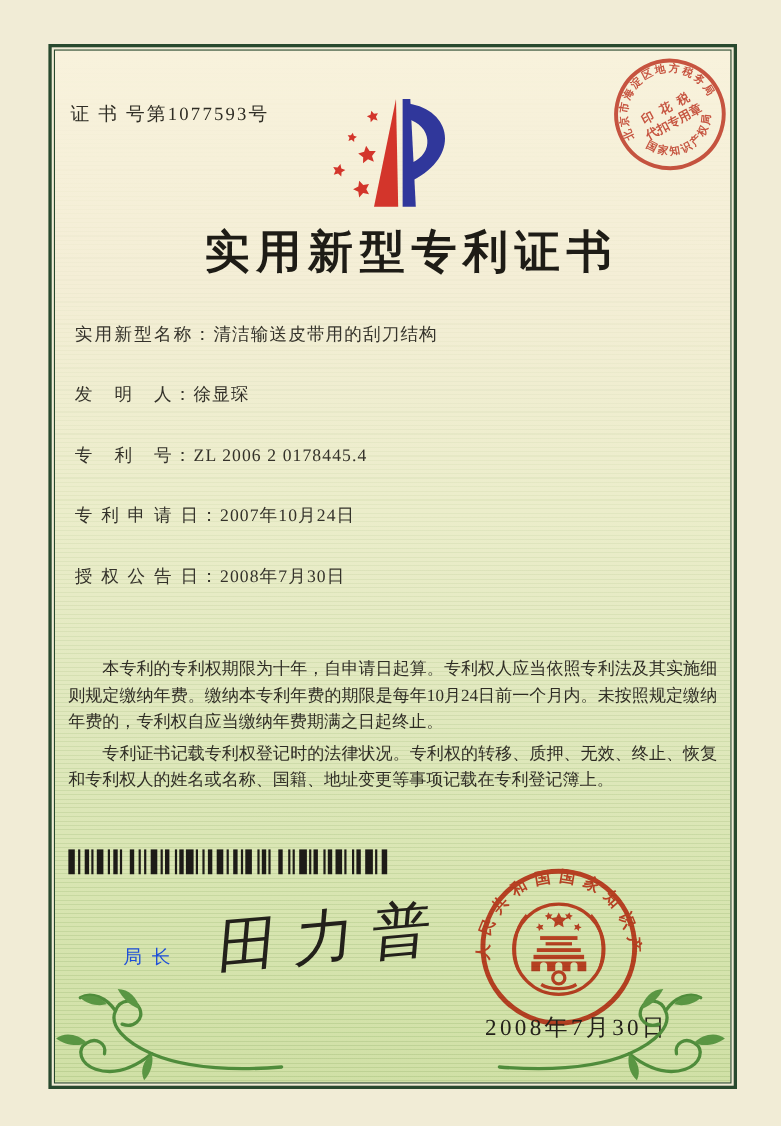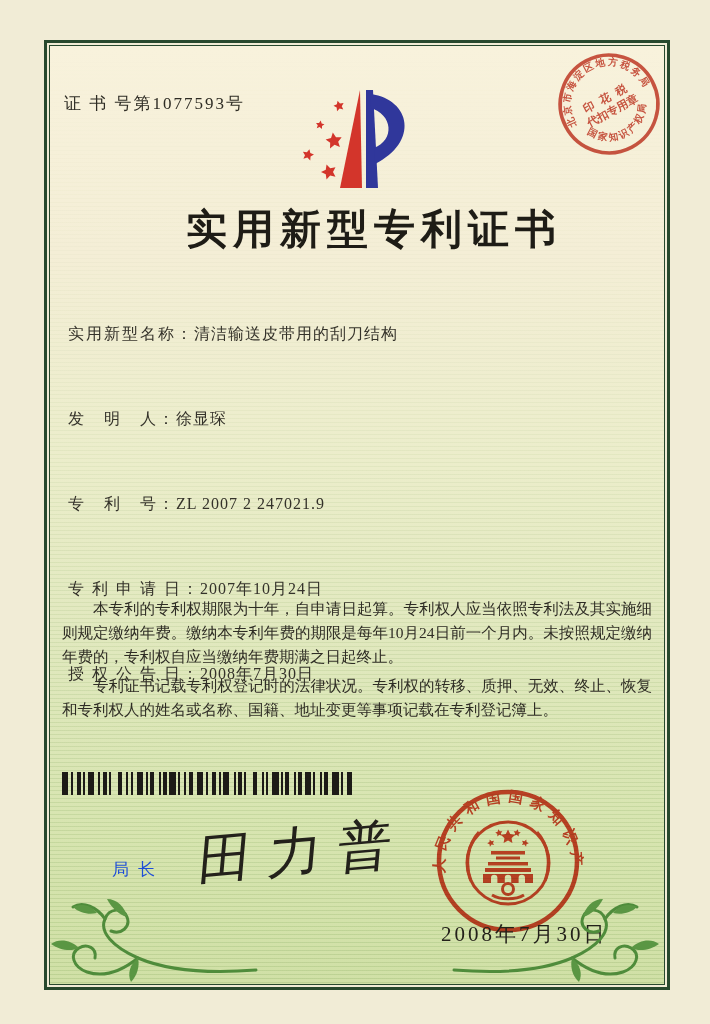--- a/index.html
+++ b/index.html
@@ -26,21 +26,21 @@
     mask-image:linear-gradient(180deg,rgba(0,0,0,0) 0%,rgba(0,0,0,0.25) 35%,rgba(0,0,0,0.75) 70%,#000 100%);
   }
   .cert-no{position:absolute;left:64px;top:92px;font-size:17px;letter-spacing:2px;color:#2e2c24;text-align:right;}
   .logo{position:absolute;left:287px;top:84px;width:150px;height:114px;}
   .tax-stamp{position:absolute;left:551px;top:46px;width:116px;height:116px;mix-blend-mode:multiply;opacity:.92;}
   .title{
     position:absolute;left:0;right:0;top:202px;text-align:center;
     font-size:41px;font-weight:700;letter-spacing:6px;color:#1e1c16;padding-left:38px;
   }
   .fields{position:absolute;left:68px;top:294px;width:580px;}
-  .field-row{height:55px;font-size:16px;letter-spacing:1px;color:#34322a;white-space:nowrap;margin-top:30px;}
+  .field-row{height:55px;font-size:16px;letter-spacing:1px;color:#34322a;white-space:nowrap;}
   .field-row .lab{letter-spacing:2px;}
   .paras{position:absolute;left:62px;top:597px;width:590px;font-size:15.5px;line-height:24px;color:#2f2d25;text-align:justify;}
   .paras p{margin:0 0 5px 0;text-indent:2em;}
   .barcode{position:absolute;left:62px;top:772px;width:292px;height:23px;overflow:hidden;}
   .barcode i{position:absolute;top:0;bottom:0;background:#1d1b17;}
   .director-label{position:absolute;left:112px;top:858px;font-size:17px;letter-spacing:9px;color:#1d4ed8;}
   .signature{
     position:absolute;left:198px;top:816px;font-size:54px;color:#23211b;
     letter-spacing:16px;transform:rotate(-5deg) skewX(-10deg);font-weight:500;white-space:nowrap;
   }
@@ -102,21 +102,21 @@
   <div class="title">实用新型专利证书</div>
 
   <div class="fields">
     <div class="field-row">
       <span class="lab">实用新型名称：</span><span class="val">清洁输送皮带用的刮刀结构</span>
     </div>
     <div class="field-row">
       <span class="lab">发　明　人：</span><span class="val">徐显琛</span>
     </div>
     <div class="field-row">
-      <span class="lab">专　利　号：</span><span class="val">ZL 2007 2 247021.9</span>
+      <span class="lab">专　利　号：</span><span class="val">ZL 2006 2 0178445.4</span>
     </div>
     <div class="field-row">
       <span class="lab">专 利 申 请 日：</span><span class="val">2007年10月24日</span>
     </div>
     <div class="field-row">
       <span class="lab">授 权 公 告 日：</span><span class="val">2008年7月30日</span>
     </div>
   </div>
 
   <div class="paras">

